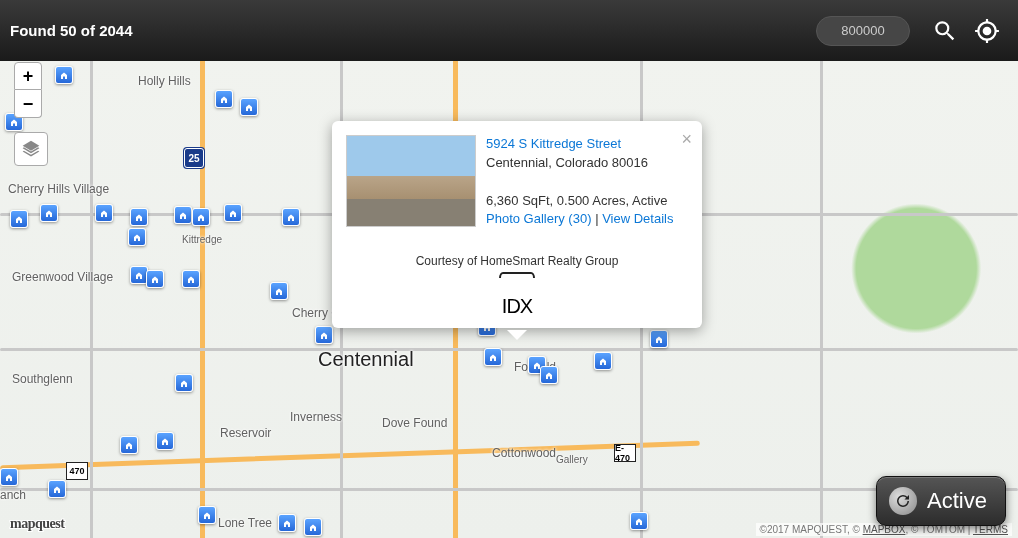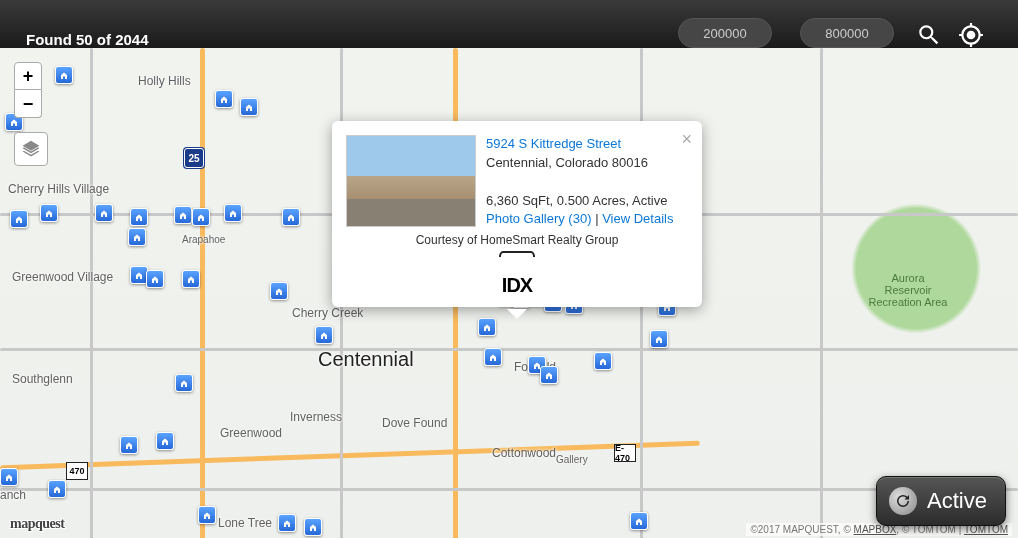--- a/index.html
+++ b/index.html
@@ -1,19 +1,19 @@
 <!DOCTYPE html>
 <html><head>
 <meta charset="utf-8">
 <style>
   * { box-sizing: border-box; margin: 0; padding: 0; }
   body { font-family: Arial, sans-serif; width: 1018px; height: 538px; overflow: hidden; position: relative; background: #eef2f0; }
   
-  .topbar { position: absolute; top: 0; left: 0; right: 0; height: 48px;
-    background: linear-gradient(#3a3a3a, #1a1a1a); color: #fff; display: flex; align-items: flex-end; padding: 0 26px; z-index: 100; }
+  .topbar { position: absolute; top: 0; left: 0; right: 0; height: 61px;
+    background: linear-gradient(#3a3a3a, #1a1a1a); color: #fff; display: flex; align-items: center; padding: 0 10px; z-index: 100; }
   .topbar .count { font-weight: bold; font-size: 15px; flex: 0 0 auto; }
   .topbar .spacer { flex: 1; }
   .price-input { background: #464646; border: 1px solid #555; border-radius: 16px; height: 30px; width: 94px;
     margin: 0 14px; color: #ccc; text-align: center; font-size: 13px; }
   .top-icon { width: 26px; height: 26px; margin: 0 8px; fill: #fff; cursor: pointer; }
   
   .map { position: absolute; top: 48px; left: 0; right: 0; bottom: 0; background: #fde047; overflow: hidden; }
   
   
   .map::before { content: ""; position: absolute; inset: 0;
@@ -55,22 +55,22 @@
   .popup { position: absolute; left: 332px; top: 73px; width: 370px; background: #fff;
     border-radius: 6px; box-shadow: 0 3px 14px rgba(0,0,0,.35); z-index: 60; padding: 14px 14px 10px 14px; font-size: 13px; }
   .popup::after { content: ""; position: absolute; bottom: -12px; left: 50%; margin-left: -10px;
     border: 10px solid transparent; border-top-color: #fff; border-bottom: none; }
   .popup .close { position: absolute; top: 8px; right: 10px; font-size: 18px; color: #aaa; cursor: pointer; background:none; border:none; }
   .popup .row { display: flex; gap: 10px; }
   .popup .thumb { width: 130px; height: 92px; background: linear-gradient(#9ec9eb 45%, #b9a488 45%, #a79071 70%, #878073 70%);
     border: 1px solid #ccc; flex-shrink: 0; }
   .popup .info { line-height: 1.45; color: #333; }
   .popup a { color: #0b77d6; text-decoration: none; }
-  .popup .courtesy { text-align: center; margin-top: 4px; font-size: 12px; color: #333; }
-  .popup .idx { text-align: center; margin-top: 4px; font-weight: bold; font-size: 20px; letter-spacing: -1px; }
+  .popup .courtesy { text-align: center; margin-top: 25px; font-size: 12px; color: #333; }
+  .popup .idx { text-align: center; margin-top: 4px; font-weight: normal; font-size: 20px; letter-spacing: -1px; }
   .popup .idx .roof { display: inline-block; width: 36px; height: 6px; border: 2px solid #222; border-bottom: none;
     border-radius: 8px 8px 0 0 / 12px 12px 0 0; vertical-align: top; margin-bottom: -3px; }
   
   .attribution { position: absolute; bottom: 2px; right: 6px; font-size: 10px; color: #777; z-index: 40; background: rgba(255,255,255,.7); padding: 1px 4px; }
   .attribution a { color: #555; }
   .mq-logo { position: absolute; bottom: 6px; left: 10px; z-index: 40; font-family: "Comic Sans MS", cursive;
     font-weight: bold; font-size: 14px; color: #444; letter-spacing: -0.5px;
     -webkit-text-stroke: 2px #fff; paint-order: stroke fill; }
   
   .refresh { position: absolute; bottom: 12px; right: 12px; z-index: 70;
@@ -88,21 +88,20 @@
     font-weight:bold; display:flex; align-items:center; justify-content:center; z-index:15;}
   
   .aurora-label { position:absolute; top: 224px; right: 70px; width: 80px; color:#4b7a3e; font-size:11px; text-align:center; z-index:15;}
 </style>
 </head>
 <body>
 
 <div class="topbar">
   <div class="count">Found 50 of 2044</div>
   <div class="spacer"></div>
-  <input class="price-input" value="200000" style="">
   <input class="price-input" value="800000" style="">
   <svg class="top-icon" viewBox="0 0 24 24">
       <path d="M15.5 14h-.79l-.28-.27A6.471 6.471 0 0016 9.5 6.5 6.5 0 109.5 16a6.47 6.47 0 004.23-1.57l.27.28v.79l5 4.99L20.49 19l-4.99-5zM9.5 14A4.5 4.5 0 119.5 5a4.5 4.5 0 010 9z"></path>
     </svg>
   <svg class="top-icon" viewBox="0 0 24 24">
       <path d="M12 8a4 4 0 100 8 4 4 0 000-8zm8.94 3A8.994 8.994 0 0013 3.06V1h-2v2.06A8.994 8.994 0 003.06 11H1v2h2.06A8.994 8.994 0 0011 20.94V23h2v-2.06A8.994 8.994 0 0020.94 13H23v-2h-2.06zM12 19a7 7 0 110-14 7 7 0 010 14z"></path>
     </svg>
 </div>
 
 <div class="map">
@@ -118,28 +117,27 @@
     <div class="road gray gv4"></div>
 
   <div class="place" style="top:26px;left:138px">Holly Hills</div>
   <div class="place" style="top:134px;left:8px">Cherry Hills Village</div>
   <div class="place" style="top:222px;left:12px">Greenwood Village</div>
   <div class="place" style="top:258px;left:292px">Cherry Creek</div>
   <div class="place" style="top:300px;left:318px;font-size:20px;color:#222">Centennial</div>
   <div class="place" style="top:324px;left:12px">Southglenn</div>
   <div class="place" style="top:362px;left:290px">Inverness</div>
   <div class="place" style="top:368px;left:382px">Dove Found</div>
-  <div class="place" style="top:378px;left:220px">Greenwood</div>
+  <div class="place" style="top:378px;left:220px">Reservoir</div>
   <div class="place" style="top:312px;left:514px">Foxfield</div>
   <div class="place" style="top:398px;left:492px">Cottonwood</div>
   <div class="place" style="top:468px;left:218px">Lone Tree</div>
   <div class="place" style="top:440px;left:0">anch</div>
   <div class="place" style="top:406px;left:556px;font-size:10px">Gallery</div>
-  <div class="place" style="top:186px;left:182px;font-size:10px">Arapahoe</div>
-  <div class="aurora-label">Aurora Reservoir Recreation Area</div>
+  <div class="place" style="top:186px;left:182px;font-size:10px">Kittredge</div>
 
   <div class="hwy-shield" style="top:100px;left:184px">25</div>
   <div class="state-shield" style="top:232px;left:489px">83</div>
   <div class="state-shield" style="top:414px;left:66px">470</div>
   <div class="state-shield" style="top:396px;left:614px">E-470</div>
 
   <div id="marker-layer">
       <div class="marker" style="left: 55px; top: 18px;"></div>
       <div class="marker" style="left: 215px; top: 42px;"></div>
       <div class="marker" style="left: 240px; top: 50px;"></div>
@@ -217,14 +215,14 @@
   <span class="circ">
       <svg viewBox="0 0 24 24">
         <path d="M17.65 6.35A7.95 7.95 0 0012 4a8 8 0 108 8h-2a6 6 0 11-1.76-4.24L14 10h6V4l-2.35 2.35z"></path>
       </svg>
     </span>
   <span>Active</span>
 </button>
 
 <div class="mq-logo">mapquest</div>
 <div class="attribution">
-  <span>©2017 MAPQUEST, © </span><a href="#">MAPBOX</a><span>, © TOMTOM | </span><a href="#">TOMTOM</a>
+  <span>©2017 MAPQUEST, © </span><a href="#">MAPBOX</a><span>, © TOMTOM | </span><a href="#">TERMS</a>
 </div>
 
 </body></html>

